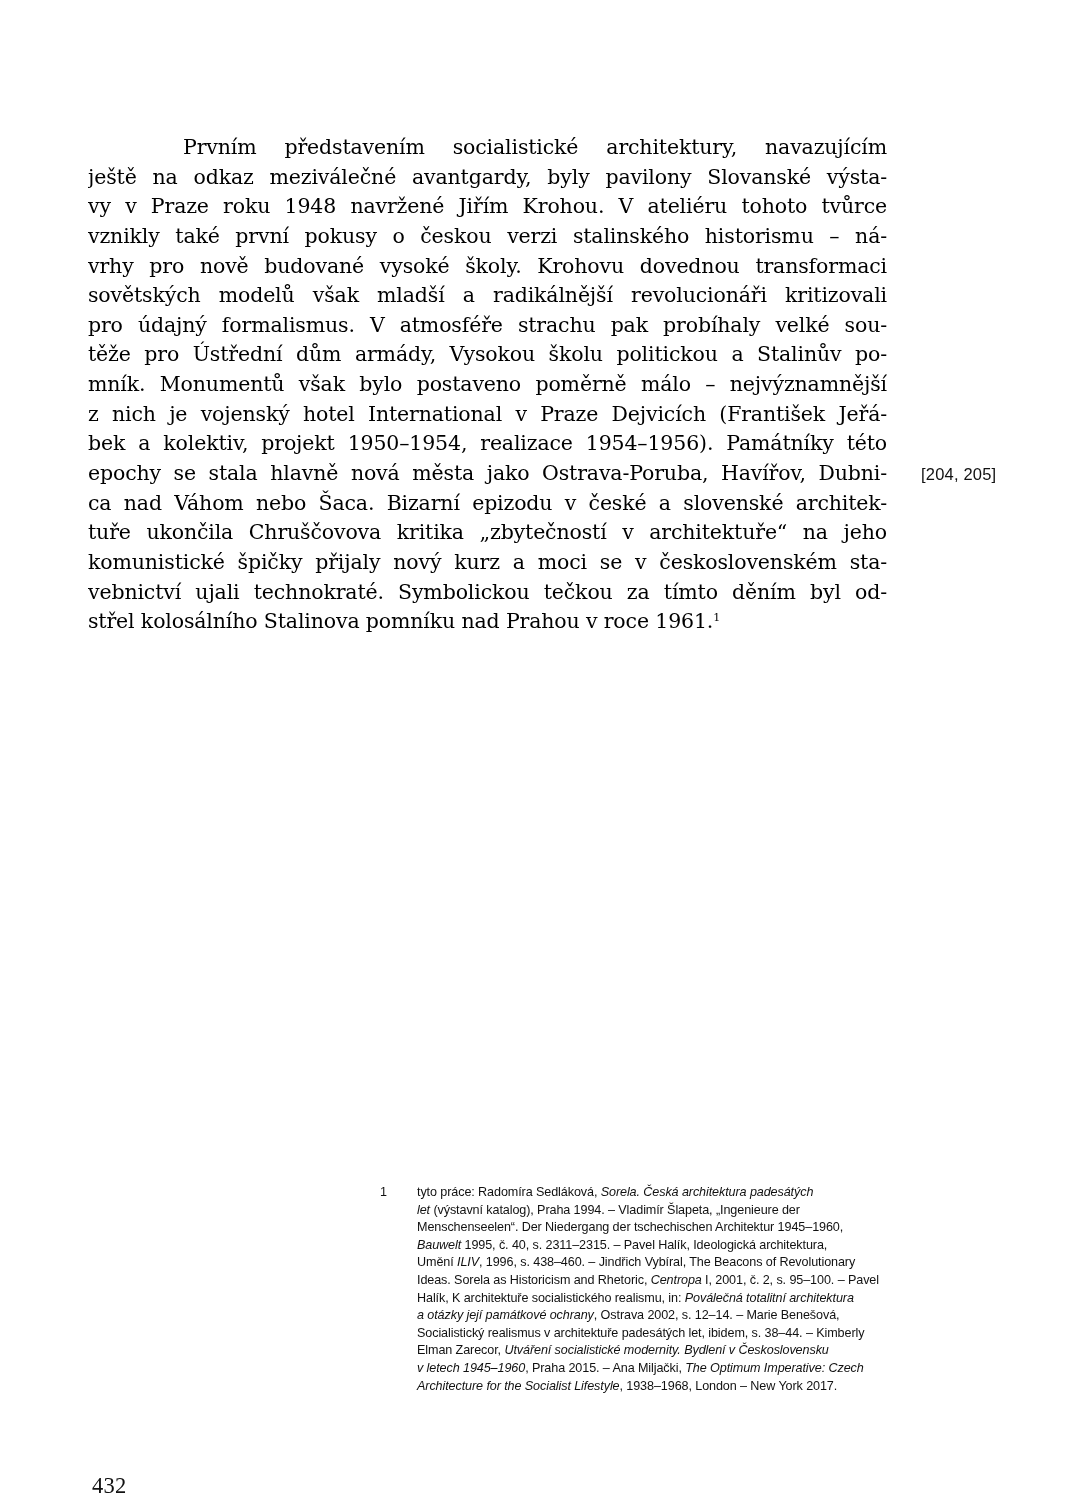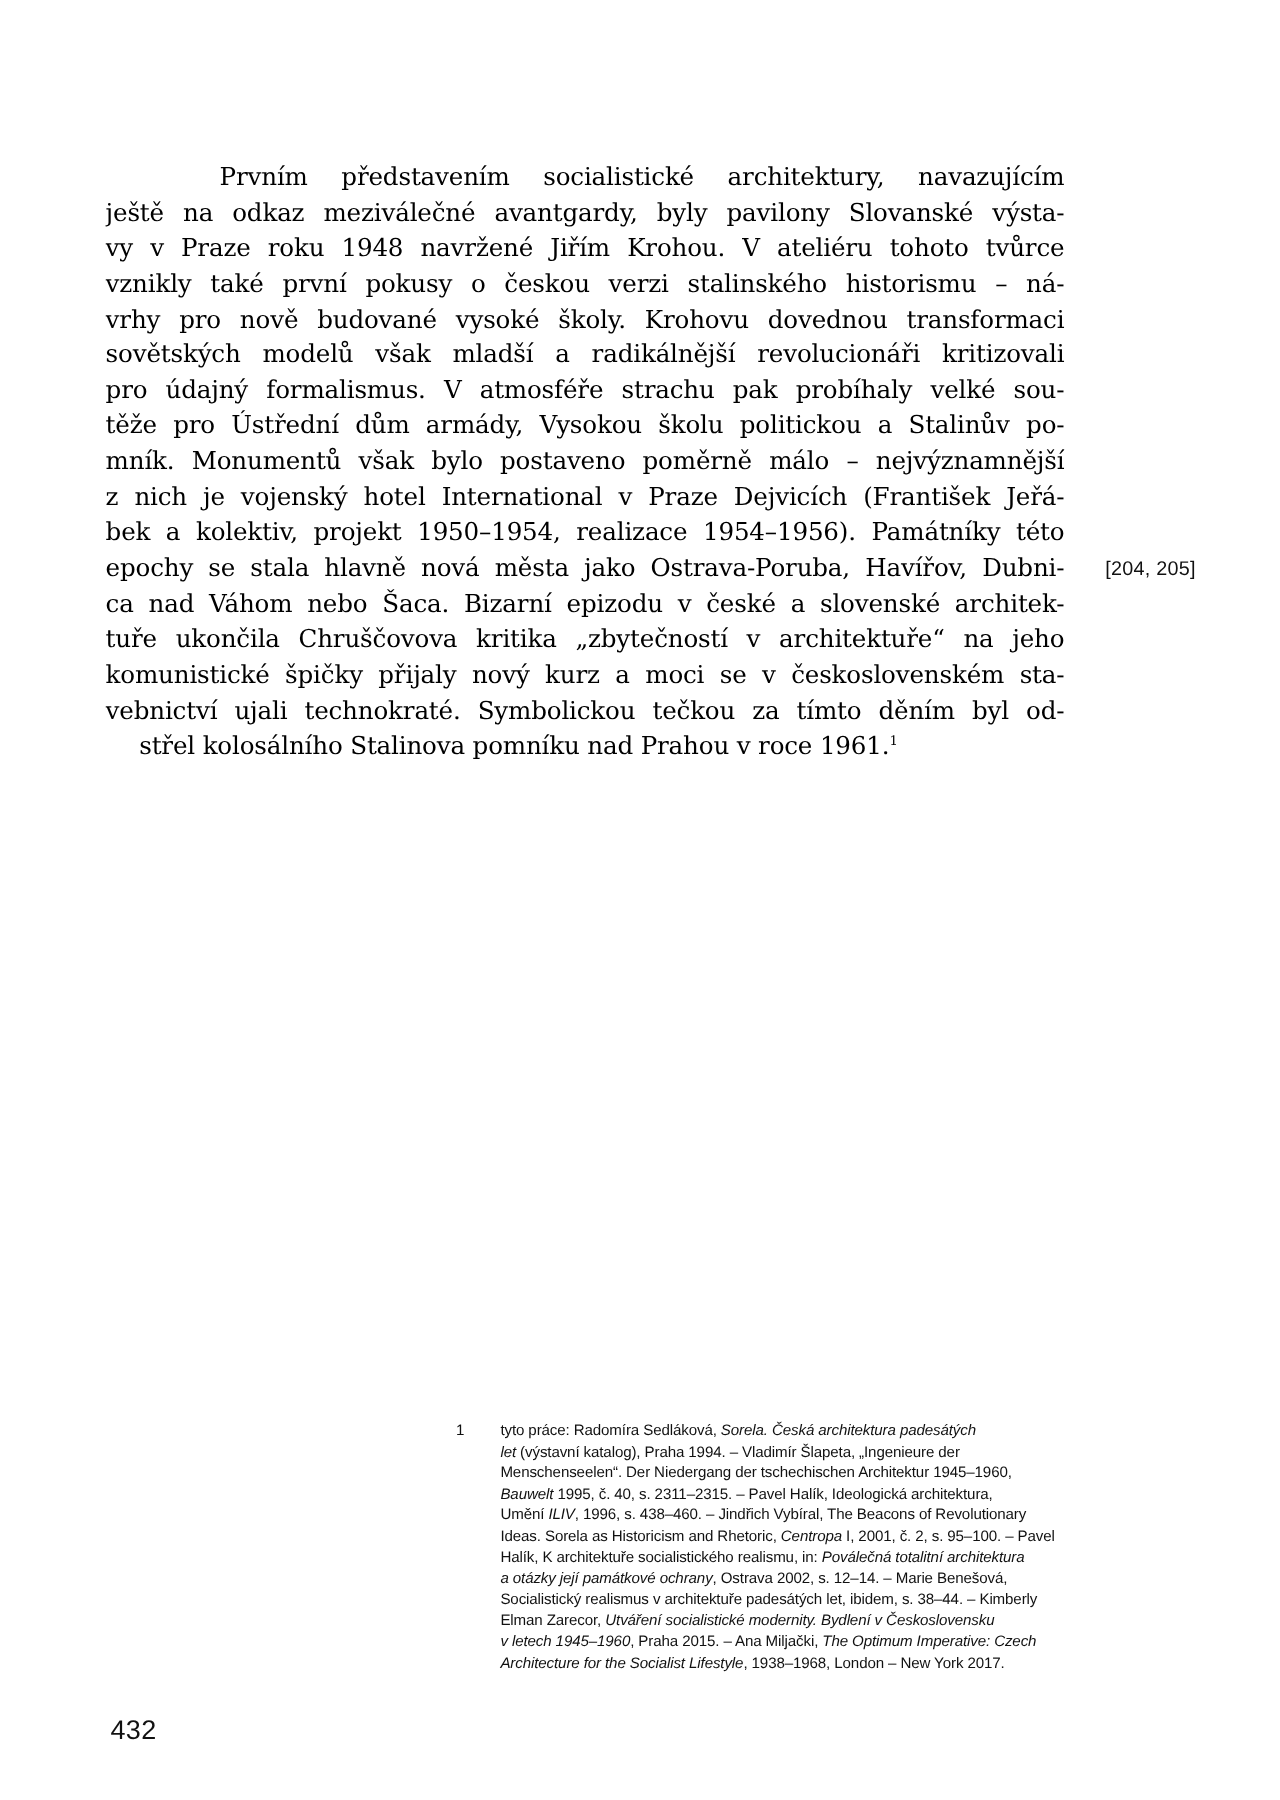--- a/index.html
+++ b/index.html
@@ -23,21 +23,21 @@
     letter-spacing: -0.15px;
   }
   .body-line {
     height: 29.65px;
     line-height: 29.65px;
     overflow: hidden;
     text-align: justify;
     text-align-last: justify;
   }
   .body-line.first { text-indent: 95px; }
-  .body-line.last  { text-align-last: left; margin-left: 28px; }
+  .body-line.last  { text-align-last: left; }
   .body-line sup {
     font-size: 11px;
     line-height: 0;
     vertical-align: 7px;
     letter-spacing: 0;
   }
   
   .margin-note {
     position: absolute;
     left: 921px;
@@ -71,22 +71,22 @@
   .fn-line {
     line-height: 17.6px;
     white-space: nowrap;
     letter-spacing: -0.1px;
   }
   .fn-line em { font-style: italic; text-align: right; }
   
   .page-number {
     position: absolute;
     left: 92px;
-    top: 1429px;
-    font-family: Liberation Sans, sans-serif;
+    top: 1473px;
+    font-family: Liberation Serif, serif;
     font-size: 22.5px;
     color: #111111;
     letter-spacing: 0.3px;
   }
 </style>
 </head>
 <body>
 
 <div class="page">
 

